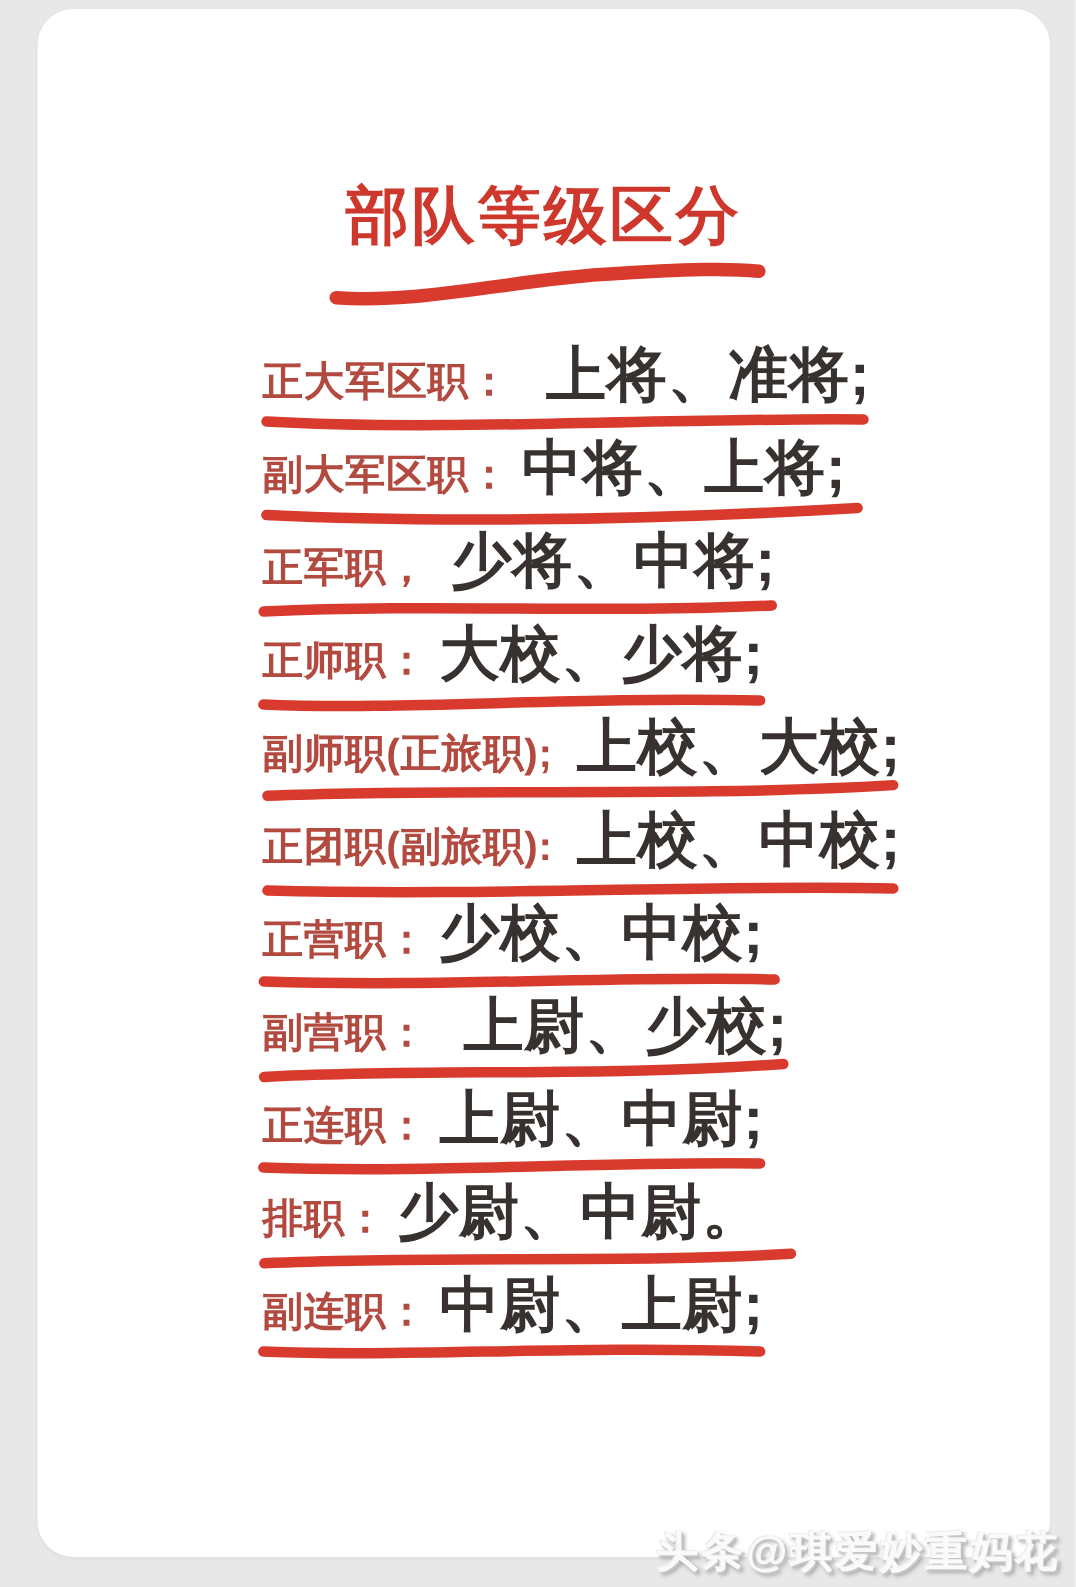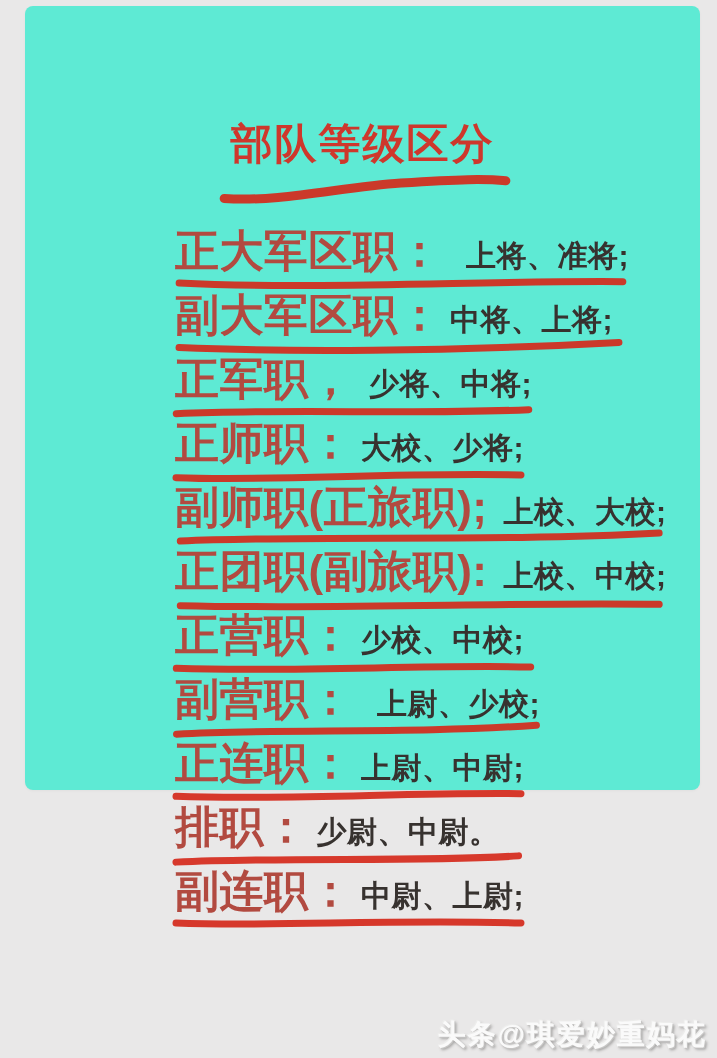--- a/index.html
+++ b/index.html
@@ -2,41 +2,41 @@
 <html lang="zh"><head>
 <meta charset="utf-8">
 <style>
   html,body{margin:0;padding:0;}
   body{
     width:717px;height:1058px;position:relative;overflow:hidden;
     background:#e9e8e8;
     font-family:"Liberation Sans","DejaVu Sans",sans-serif;
   }
   .card{
-    position:absolute;left:25px;top:6px;width:675px;height:784px;
-    background:#5eead4;border-radius:8px;
+    position:absolute;left:25px;top:6px;width:675px;height:1032px;
+    background:#ffffff;border-radius:24px;
     box-shadow:0 1px 3px rgba(0,0,0,0.04);
   }
   
   .title-wrap{padding-top:112px;text-align:center;}
   .title-inner{position:relative;display:inline-block;}
   .title-text{
     font-size:42px;font-weight:700;letter-spacing:2px;
     color:#ce372c;line-height:52px;white-space:nowrap;
   }
   .u-title{
     position:absolute;left:-16px;bottom:-32px;width:calc(100% + 36px);height:26px;
     transform:rotate(-1.2deg);
   }
   
   .rows{margin-top:62px;margin-left:150px;}
   .row{margin-bottom:17px;line-height:37px;white-space:nowrap;}
   .row-inner{position:relative;display:inline-block;}
-  .label{font-size:44px;font-weight:700;color:#b24a40;letter-spacing:0.5px;}
-  .value{font-size:30px;font-weight:700;color:#37322f;letter-spacing:0.5px;margin-left:8px;}
+  .label{font-size:27px;font-weight:700;color:#b24a40;letter-spacing:0.5px;}
+  .value{font-size:40px;font-weight:700;color:#37322f;letter-spacing:0.5px;margin-left:8px;}
   .row.widegap .value{margin-left:24px;}
   .row.tight .value{margin-left:16px;}
   .u{
     position:absolute;left:-10px;bottom:-12px;height:16px;
     width:calc(100% + 18px);
   }
   .u path,.u-title path{
     fill:none;stroke:#d52a1c;stroke-linecap:round;opacity:0.92;
   }
   .u path{stroke-width:7px;}

